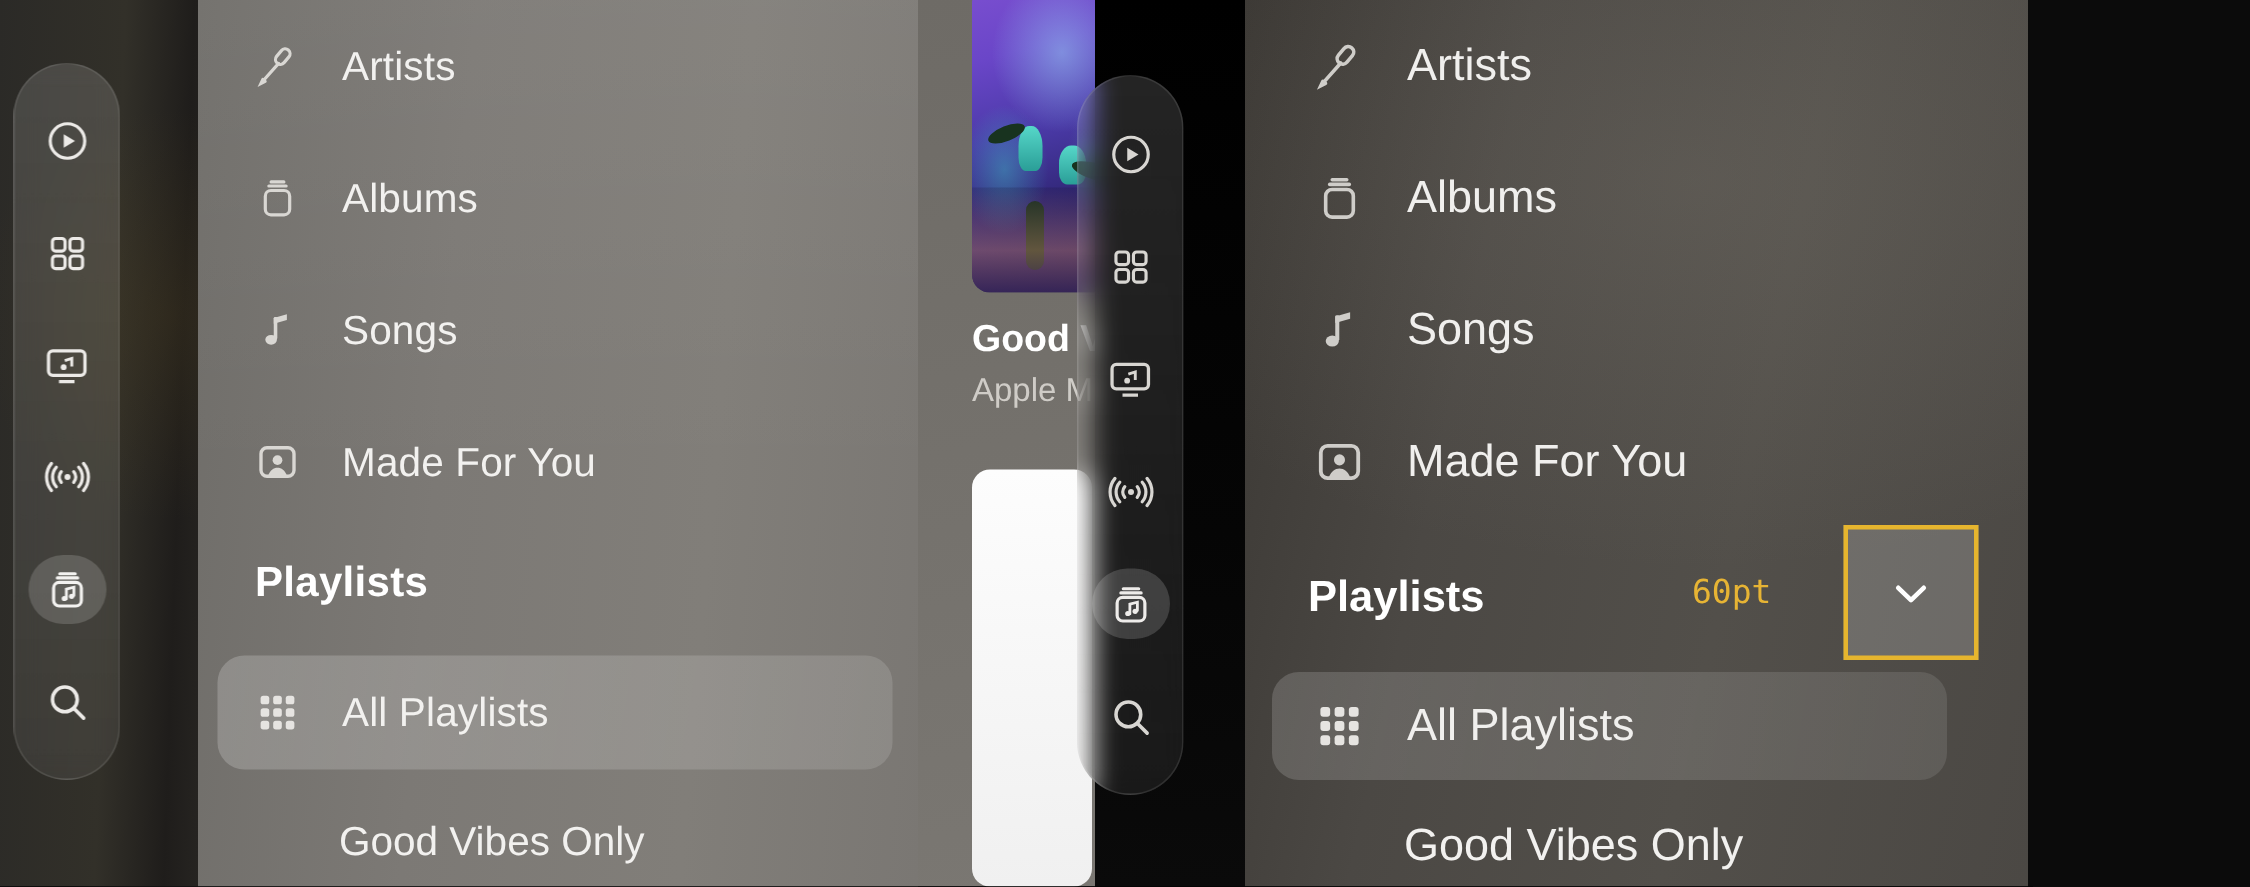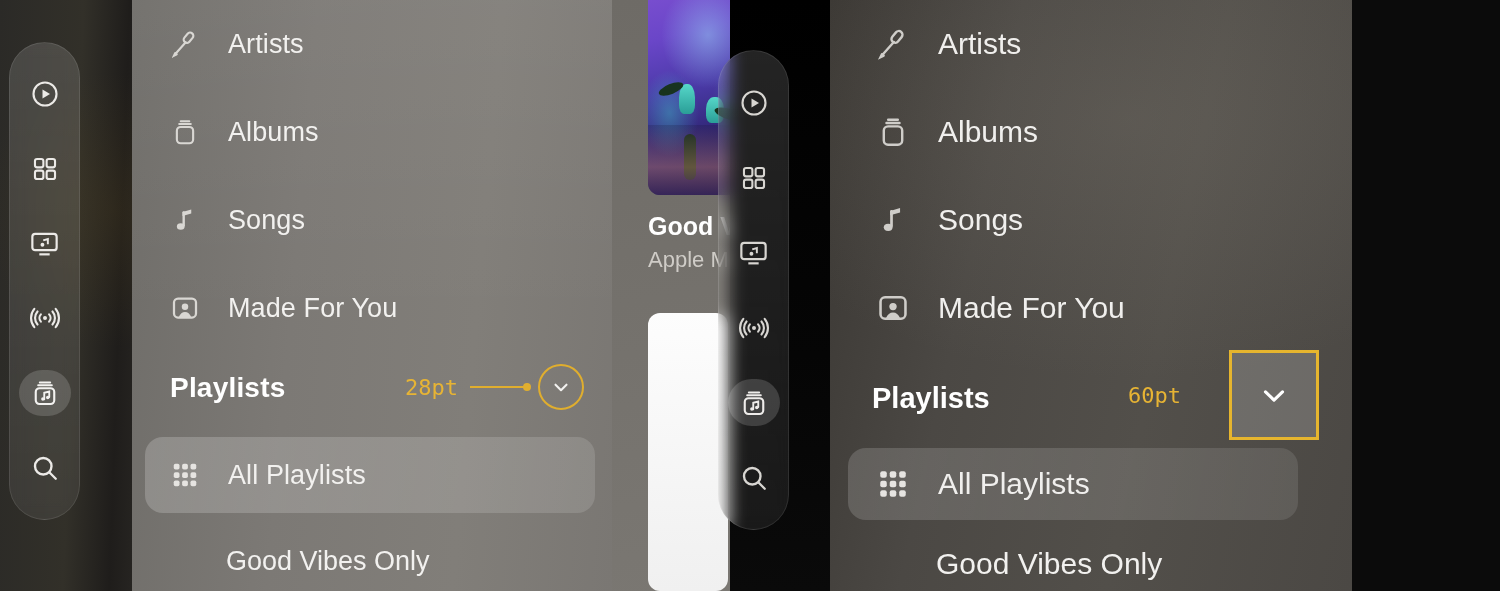--- a/index.html
+++ b/index.html
@@ -169,29 +169,20 @@
           </svg>
         </span>
         <span class="m-lab">Made For You</span>
       </div>
     </div>
 
     <div class="sec-head-left">
       <span class="sec-title">Playlists</span>
     </div>
 
-    <div class="anno-left">
-      <span class="anno-txt">28pt</span>
-      <span class="anno-line"></span>
-      <span class="anno-circle">
-        <svg width="22" height="22" viewBox="0 0 24 24" fill="none" stroke="#f3f2f0" stroke-width="2.3" stroke-linecap="round" stroke-linejoin="round">
-          <path d="M6 9.5 12 15.5 18 9.5"></path>
-        </svg>
-      </span>
-    </div>
 
     <div class="row-sel-left">
       <span class="m-ico">
         <svg width="30" height="30" viewBox="0 0 24 24" fill="#e6e4e1">
           <rect x="3" y="3" width="4.6" height="4.6" rx="1.4"></rect>
             <rect x="9.7" y="3" width="4.6" height="4.6" rx="1.4"></rect>
             <rect x="16.4" y="3" width="4.6" height="4.6" rx="1.4"></rect>
           <rect x="3" y="9.7" width="4.6" height="4.6" rx="1.4"></rect>
             <rect x="9.7" y="9.7" width="4.6" height="4.6" rx="1.4"></rect>
             <rect x="16.4" y="9.7" width="4.6" height="4.6" rx="1.4"></rect>

